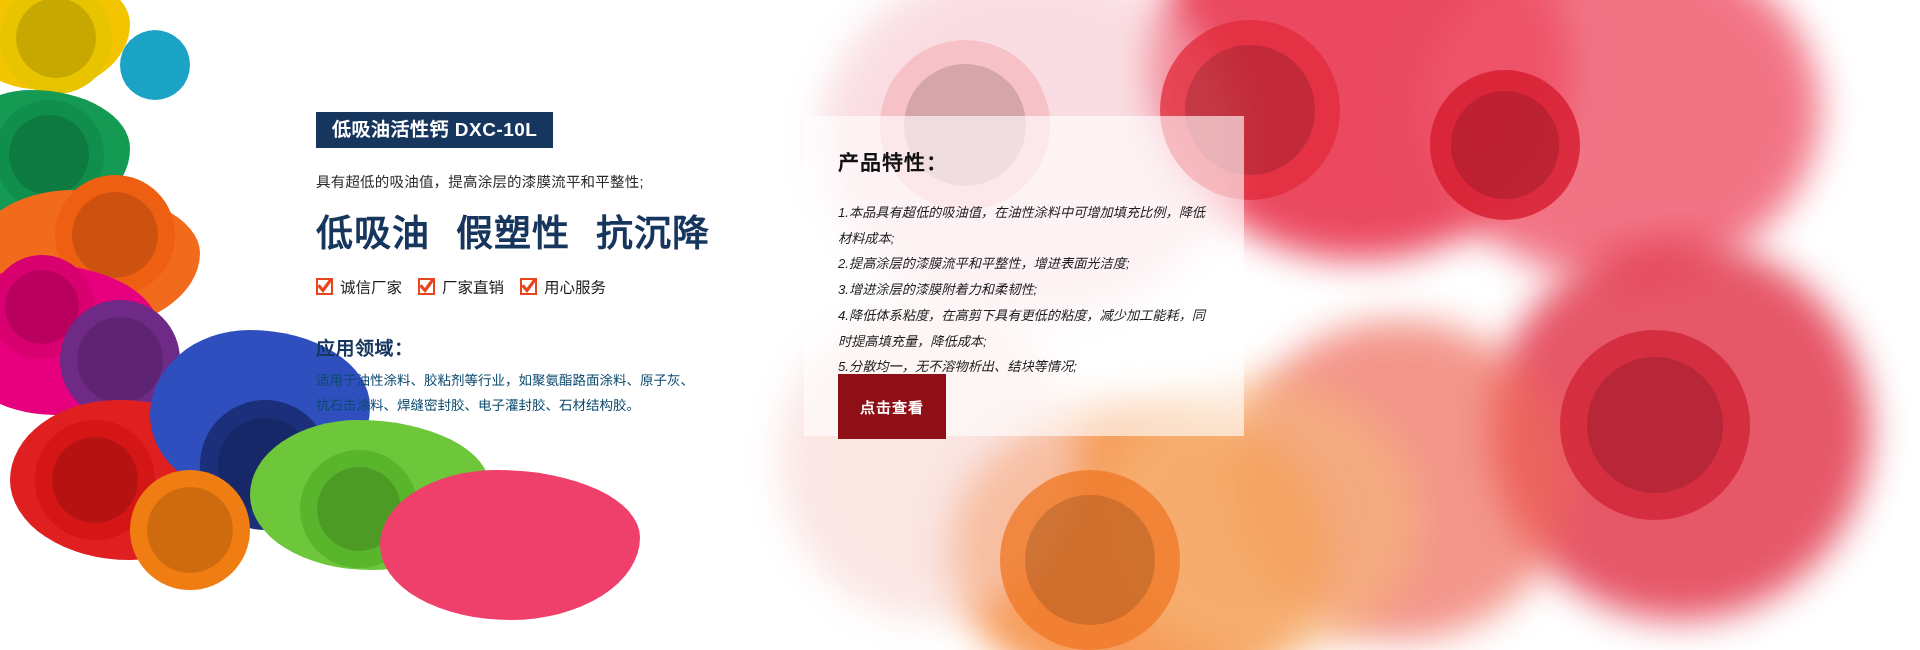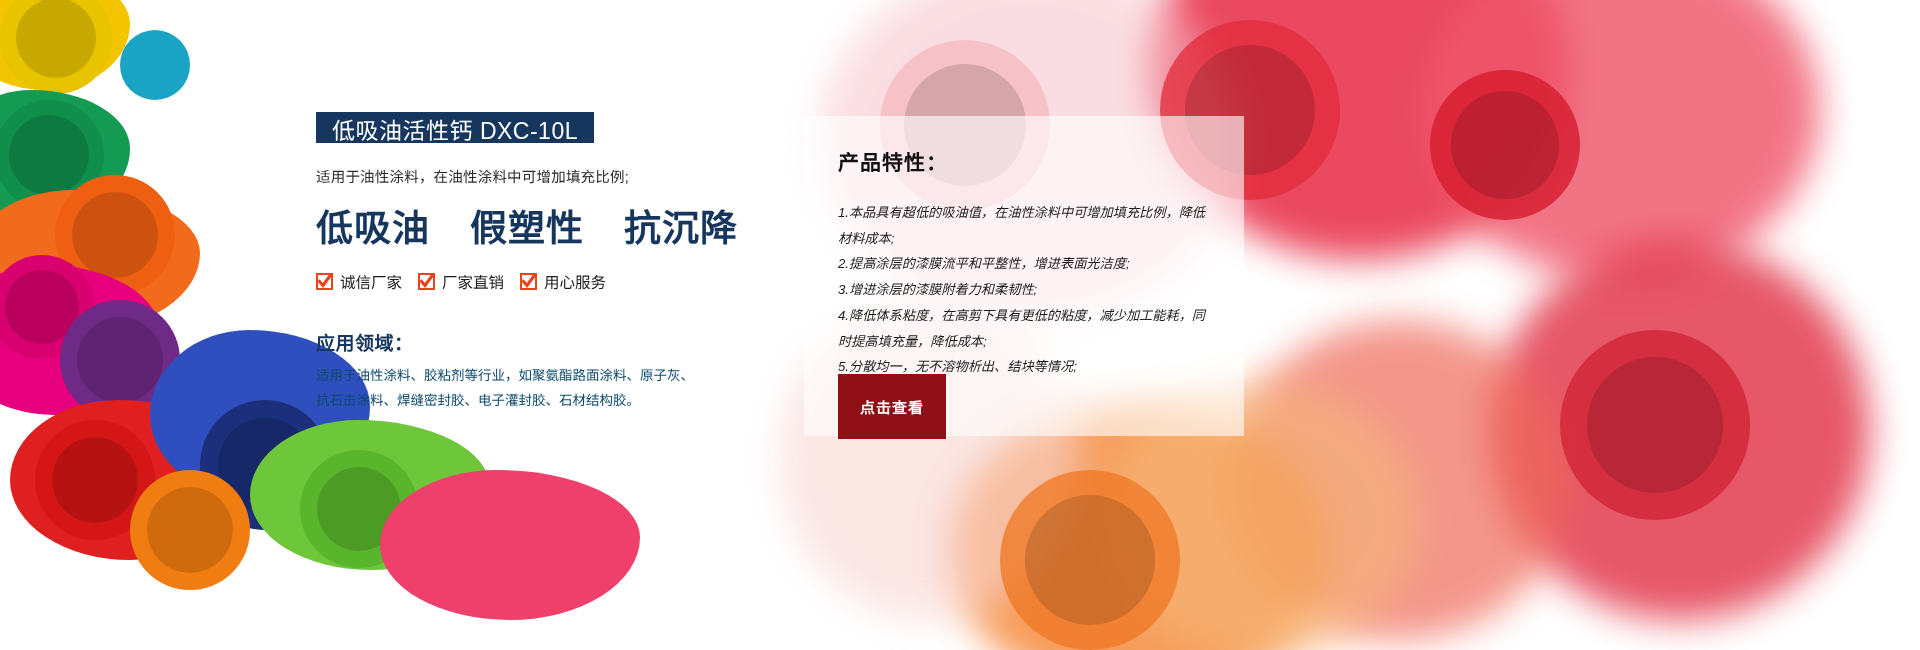--- a/index.html
+++ b/index.html
@@ -22,32 +22,32 @@
   .smear{position:absolute;border-radius:45% 55% 50% 50%/50% 45% 55% 50%;}
 
   
   .wash{position:absolute;border-radius:50%;filter:blur(18px);}
 
   
   .left-col{position:absolute;left:316px;top:112px;width:400px;}
 
   .title-badge{
     display:inline-block;background:#17365e;color:#ffffff;
-    font-size:23px;font-weight:400;letter-spacing:.5px;
-    padding:8px 16px 0 16px;line-height:1;white-space:nowrap;
+    font-size:19px;font-weight:700;letter-spacing:.5px;
+    padding:8px 16px 9px 16px;line-height:1;white-space:nowrap;
   }
 
   .subtitle{
     margin-top:22px;font-size:14.5px;color:#2b2b2b;
     letter-spacing:.2px;white-space:nowrap;
   }
 
   .headline{
     margin-top:12px;color:#17365e;font-size:37px;font-weight:700;
-    letter-spacing:1px;white-space:nowrap;display:flex;gap:40px;align-items:flex-end;
+    letter-spacing:1px;white-space:nowrap;display:flex;gap:26px;align-items:flex-end;
   }
 
   .badge-row{margin-top:18px;display:flex;gap:16px;align-items:center;}
   .badge{display:flex;align-items:center;gap:7px;font-size:15.5px;color:#1d1d1d;white-space:nowrap;}
   .chk{width:17px;height:17px;position:relative;flex:0 0 auto;}
   .chk svg{display:block;}
 
   .apply-title{margin-top:36px;font-size:19px;font-weight:700;color:#17365e;letter-spacing:.5px;}
   .apply-body{margin-top:9px;font-size:13.5px;line-height:1.85;color:#0c4a6e;width:390px;}
 
@@ -117,21 +117,21 @@
     <div class="ring" style="left:1430px;top:70px;width:150px;height:150px;background:rgba(214,28,46,.8);"></div>
     <div class="ring" style="left:1560px;top:330px;width:190px;height:190px;background:rgba(206,30,48,.72);"></div>
     <div class="ring" style="left:1000px;top:470px;width:180px;height:180px;background:rgba(240,120,38,.78);"></div>
     <div class="ring" style="left:880px;top:40px;width:170px;height:170px;background:rgba(244,170,178,.55);"></div>
   </div>
 
   <div class="left-col">
 
     <div class="title-badge">低吸油活性钙 DXC-10L</div>
 
-    <div class="subtitle">适用于油性涂料，在油性涂料中可增加填充比例;</div>
+    <div class="subtitle">具有超低的吸油值，提高涂层的漆膜流平和平整性;</div>
 
     <div class="headline">
       <span>低吸油</span>
       <span>假塑性</span>
       <span>抗沉降</span>
     </div>
 
     <div class="badge-row">
 
       <div class="badge">

